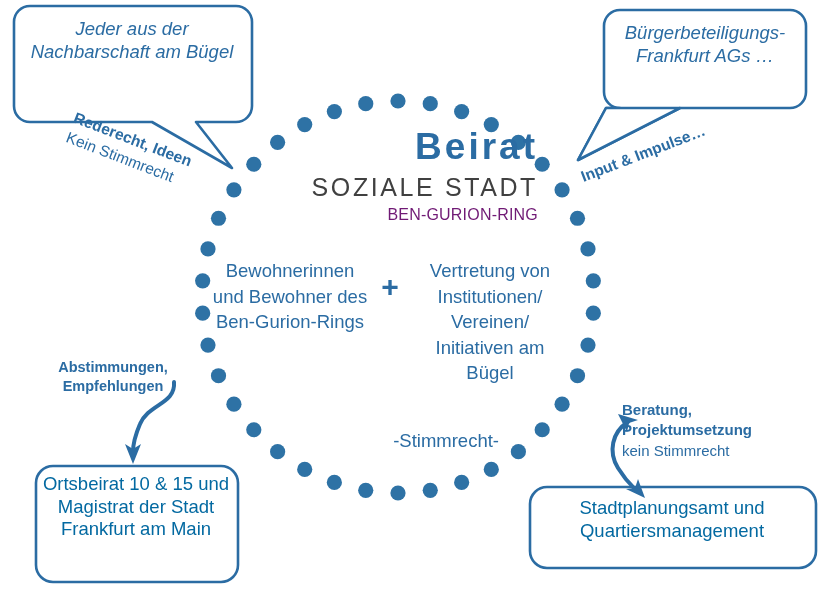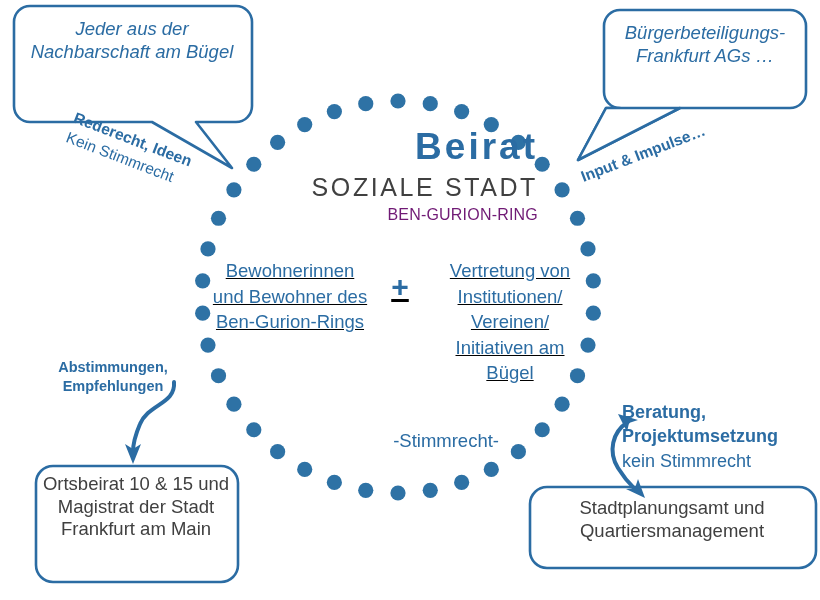--- a/index.html
+++ b/index.html
@@ -13,41 +13,41 @@
   #stage{position:absolute;left:0;top:0;width:820px;height:600px;}
   svg.layer{position:absolute;left:0;top:0;width:820px;height:600px;}
 
   .txt{position:absolute;color:#2b6ca3;line-height:1.22;}
 
   
   .bubble-text{
     text-align:center;font-size:18.5px;color:#2b6ca3;font-style:italic;
   }
   .box-text{
-    text-align:center;font-size:18.5px;color:#404040;
+    text-align:center;font-size:18.5px;color:#0369a1;
   }
 
   
   #center-title{
     position:absolute;left:258px;top:128px;width:280px;text-align:right;
   }
   #center-title .t1{
     font-size:37px;font-weight:bold;letter-spacing:3px;color:#2b6ca3;
     line-height:1.05;
   }
   #center-title .t2{
     font-size:25px;letter-spacing:2.6px;color:#404040;line-height:1.35;margin-top:4px;
   }
   #center-title .t3{
     font-size:16px;letter-spacing:0.2px;color:#701a75;line-height:1.25;
   }
 
   #center-cols{
     position:absolute;left:210px;top:258px;width:380px;
-    display:flex;justify-content:space-between;align-items:flex-start;text-decoration:underline;
+    display:flex;align-items:flex-start;
   }
   .col{width:160px;text-align:center;font-size:18.5px;color:#2b6ca3;line-height:1.38;}
   .plus{
     width:40px;text-align:center;font-size:30px;font-weight:bold;color:#2b6ca3;
     margin-top:12px;
   }
   #stimmrecht{
     position:absolute;left:299px;top:430px;width:200px;text-align:right;
     font-size:18.5px;color:#2b6ca3;
   }
@@ -67,21 +67,21 @@
     font-size:15.5px;font-weight:bold;color:#2b6ca3;line-height:1.3;
   }
 
   #lbl-abstimmungen{
     position:absolute;left:38px;top:358px;width:150px;text-align:center;
     font-size:14.5px;font-weight:bold;color:#2b6ca3;line-height:1.34;
   }
 
   #lbl-beratung{
     position:absolute;left:622px;top:400px;width:170px;
-    font-size:18px;color:#2b6ca3;line-height:1.35;
+    font-size:15px;color:#2b6ca3;line-height:1.35;
   }
   #lbl-beratung .b{font-weight:bold;display:block;}
   #lbl-beratung .n{display:block;}
 
   
   #bubble-tl-text{position:absolute;left:26px;top:18px;width:212px;}
   #bubble-tr-text{position:absolute;left:602px;top:22px;width:206px;}
   #box-bl-text{position:absolute;left:40px;top:473px;width:192px;}
   #box-br-text{position:absolute;left:534px;top:497px;width:276px;}
 </style>

